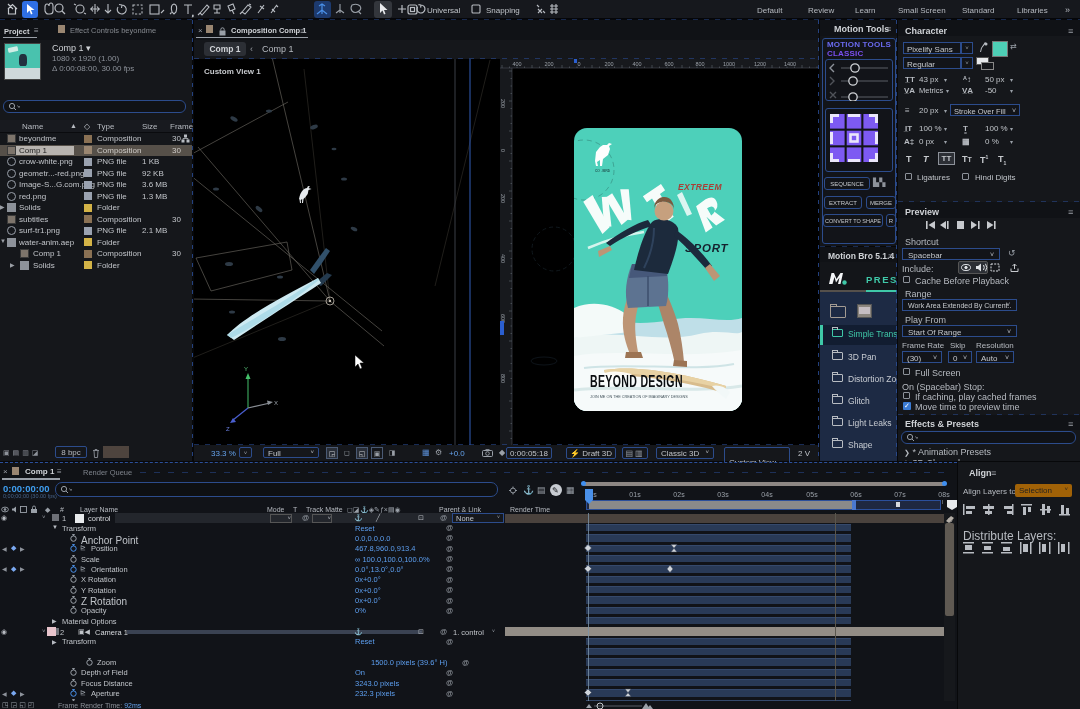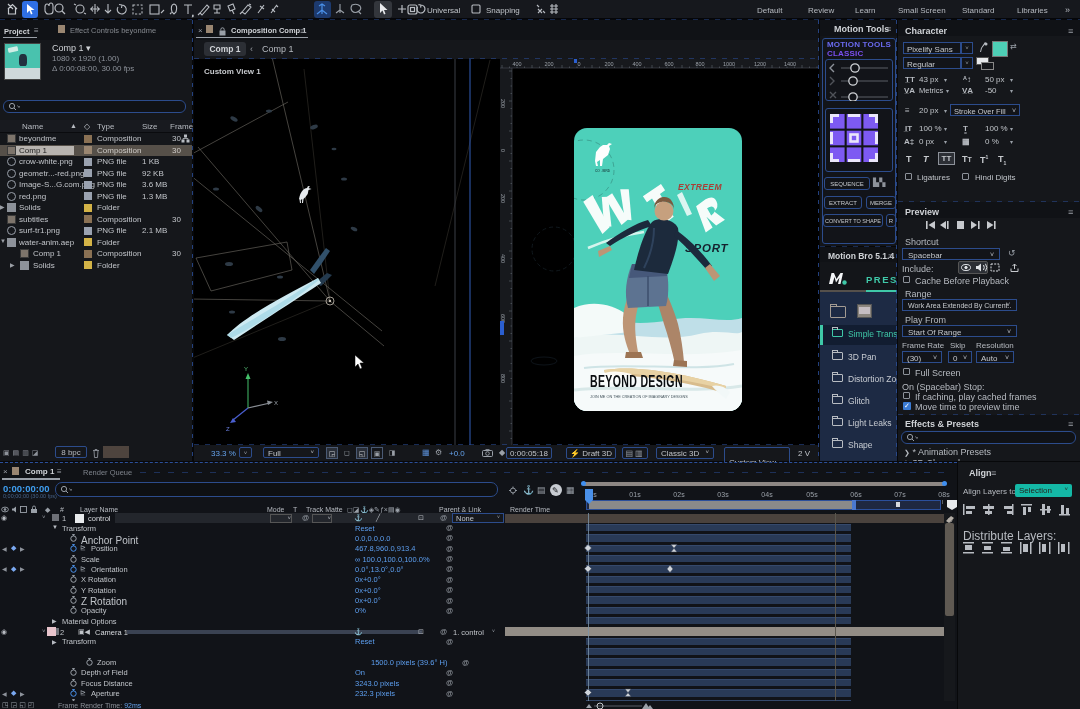--- a/index.html
+++ b/index.html
@@ -1039,21 +1039,21 @@
     <circle cx="16" cy="4" r="3" fill="none" stroke="#c6c9cd" stroke-width="1"></circle>
     <path d="M58,7 l4,-6 4,6 z M63,7 l3,-4 3,4 z" fill="#9aa0a8"></path>
   </svg>
 </div>
 
 <div class="abs" style="left:958px;top:462px;width:122px;height:247px;background:#15171b;"></div>
 <div id="alignp" class="abs" style="left:958px;top:462px;width:122px;height:247px;">
   <div class="abs" style="left:11px;top:6px;font-weight:bold;color:#cfd2d6;">Align</div>
   <div class="abs" style="left:33px;top:6px;color:#9a9ea5;">≡</div>
   <div class="abs" style="left:5px;top:25px;font-size:8px;color:#b6bac0;">Align Layers to:</div>
-  <div class="abs" style="left:57px;top:22px;width:57px;height:13px;background:#14b8a6;border-radius:2px;color:#26231f;font-size:8px;padding:2px 4px;">Selection<span style="float:right;font-size:6px;">˅</span></div>
+  <div class="abs" style="left:57px;top:22px;width:57px;height:13px;background:#a16207;border-radius:2px;color:#26231f;font-size:8px;padding:2px 4px;">Selection<span style="float:right;font-size:6px;">˅</span></div>
   <svg class="abs" style="left:4px;top:41px;" width="114" height="13" viewBox="0 0 114 13">
     <g fill="#b8bcc2">
       <rect x="1" y="1" width="1.5" height="11"></rect>
           <rect x="4" y="3" width="9" height="3"></rect>
           <rect x="4" y="8" width="6" height="3"></rect>
       <rect x="26" y="1" width="1.5" height="11"></rect>
           <rect x="21" y="3" width="11" height="3"></rect>
           <rect x="23" y="8" width="7" height="3"></rect>
       <rect x="50" y="1" width="1.5" height="11"></rect>
           <rect x="42" y="3" width="9" height="3"></rect>

